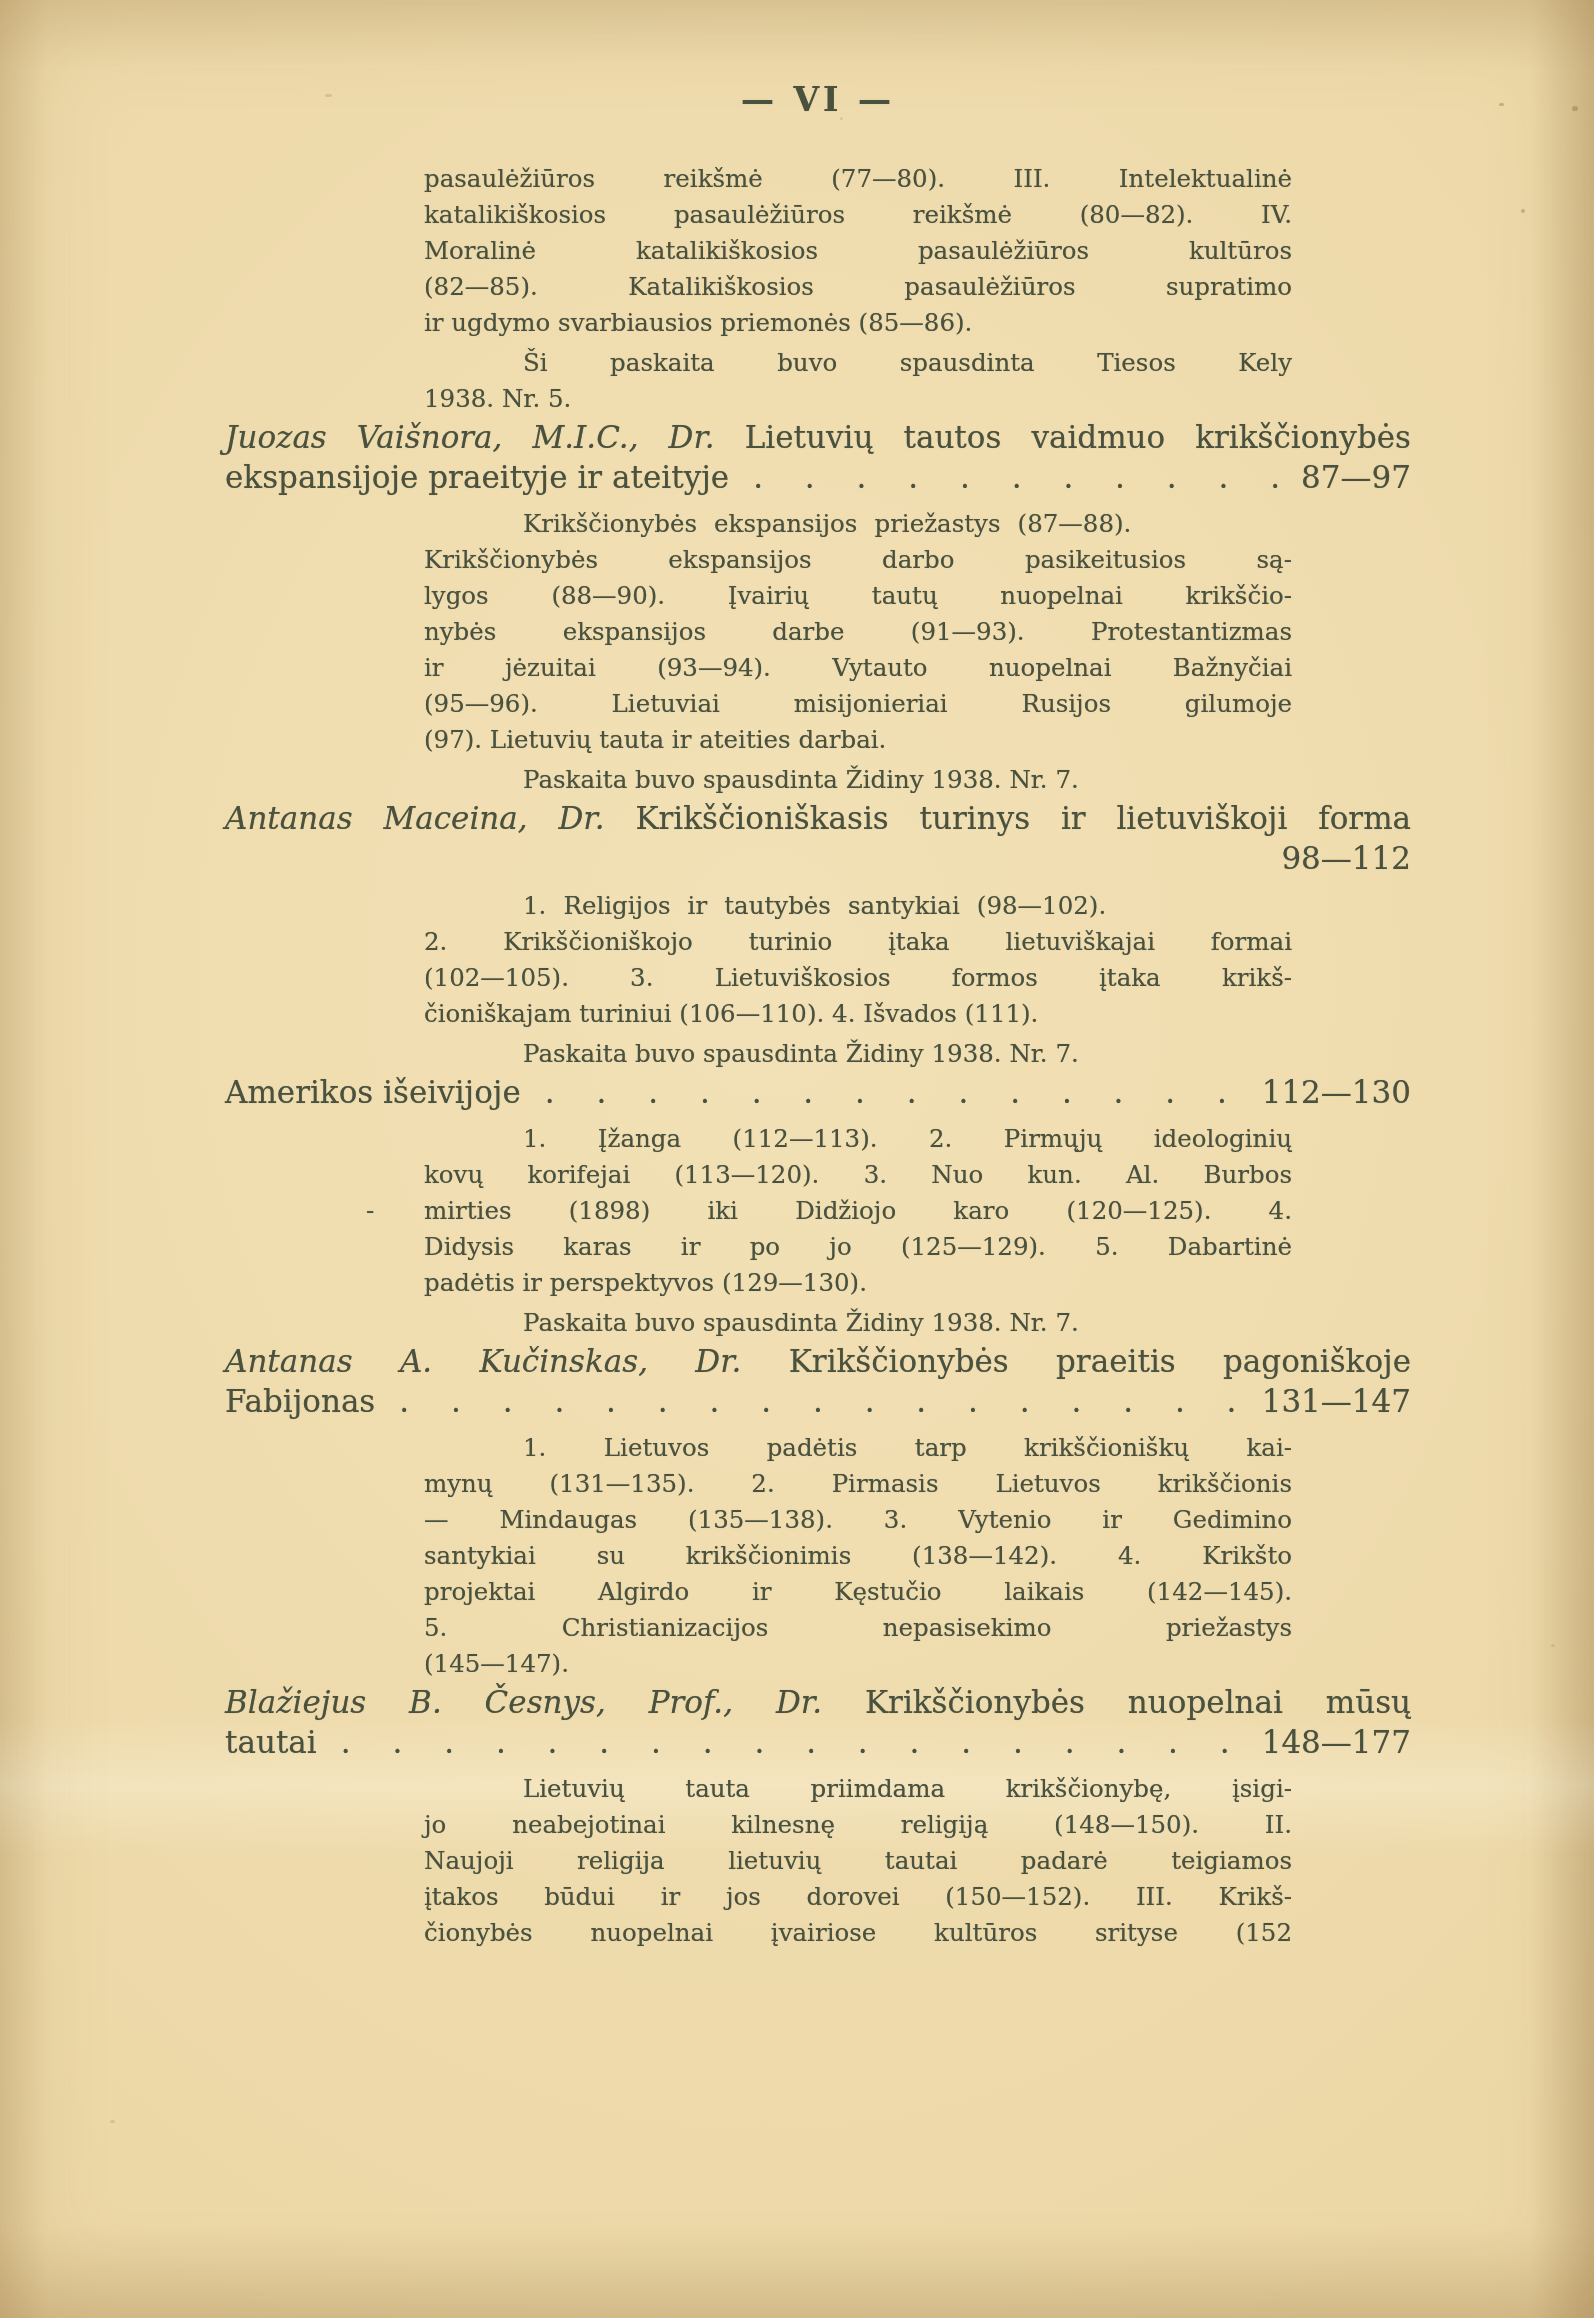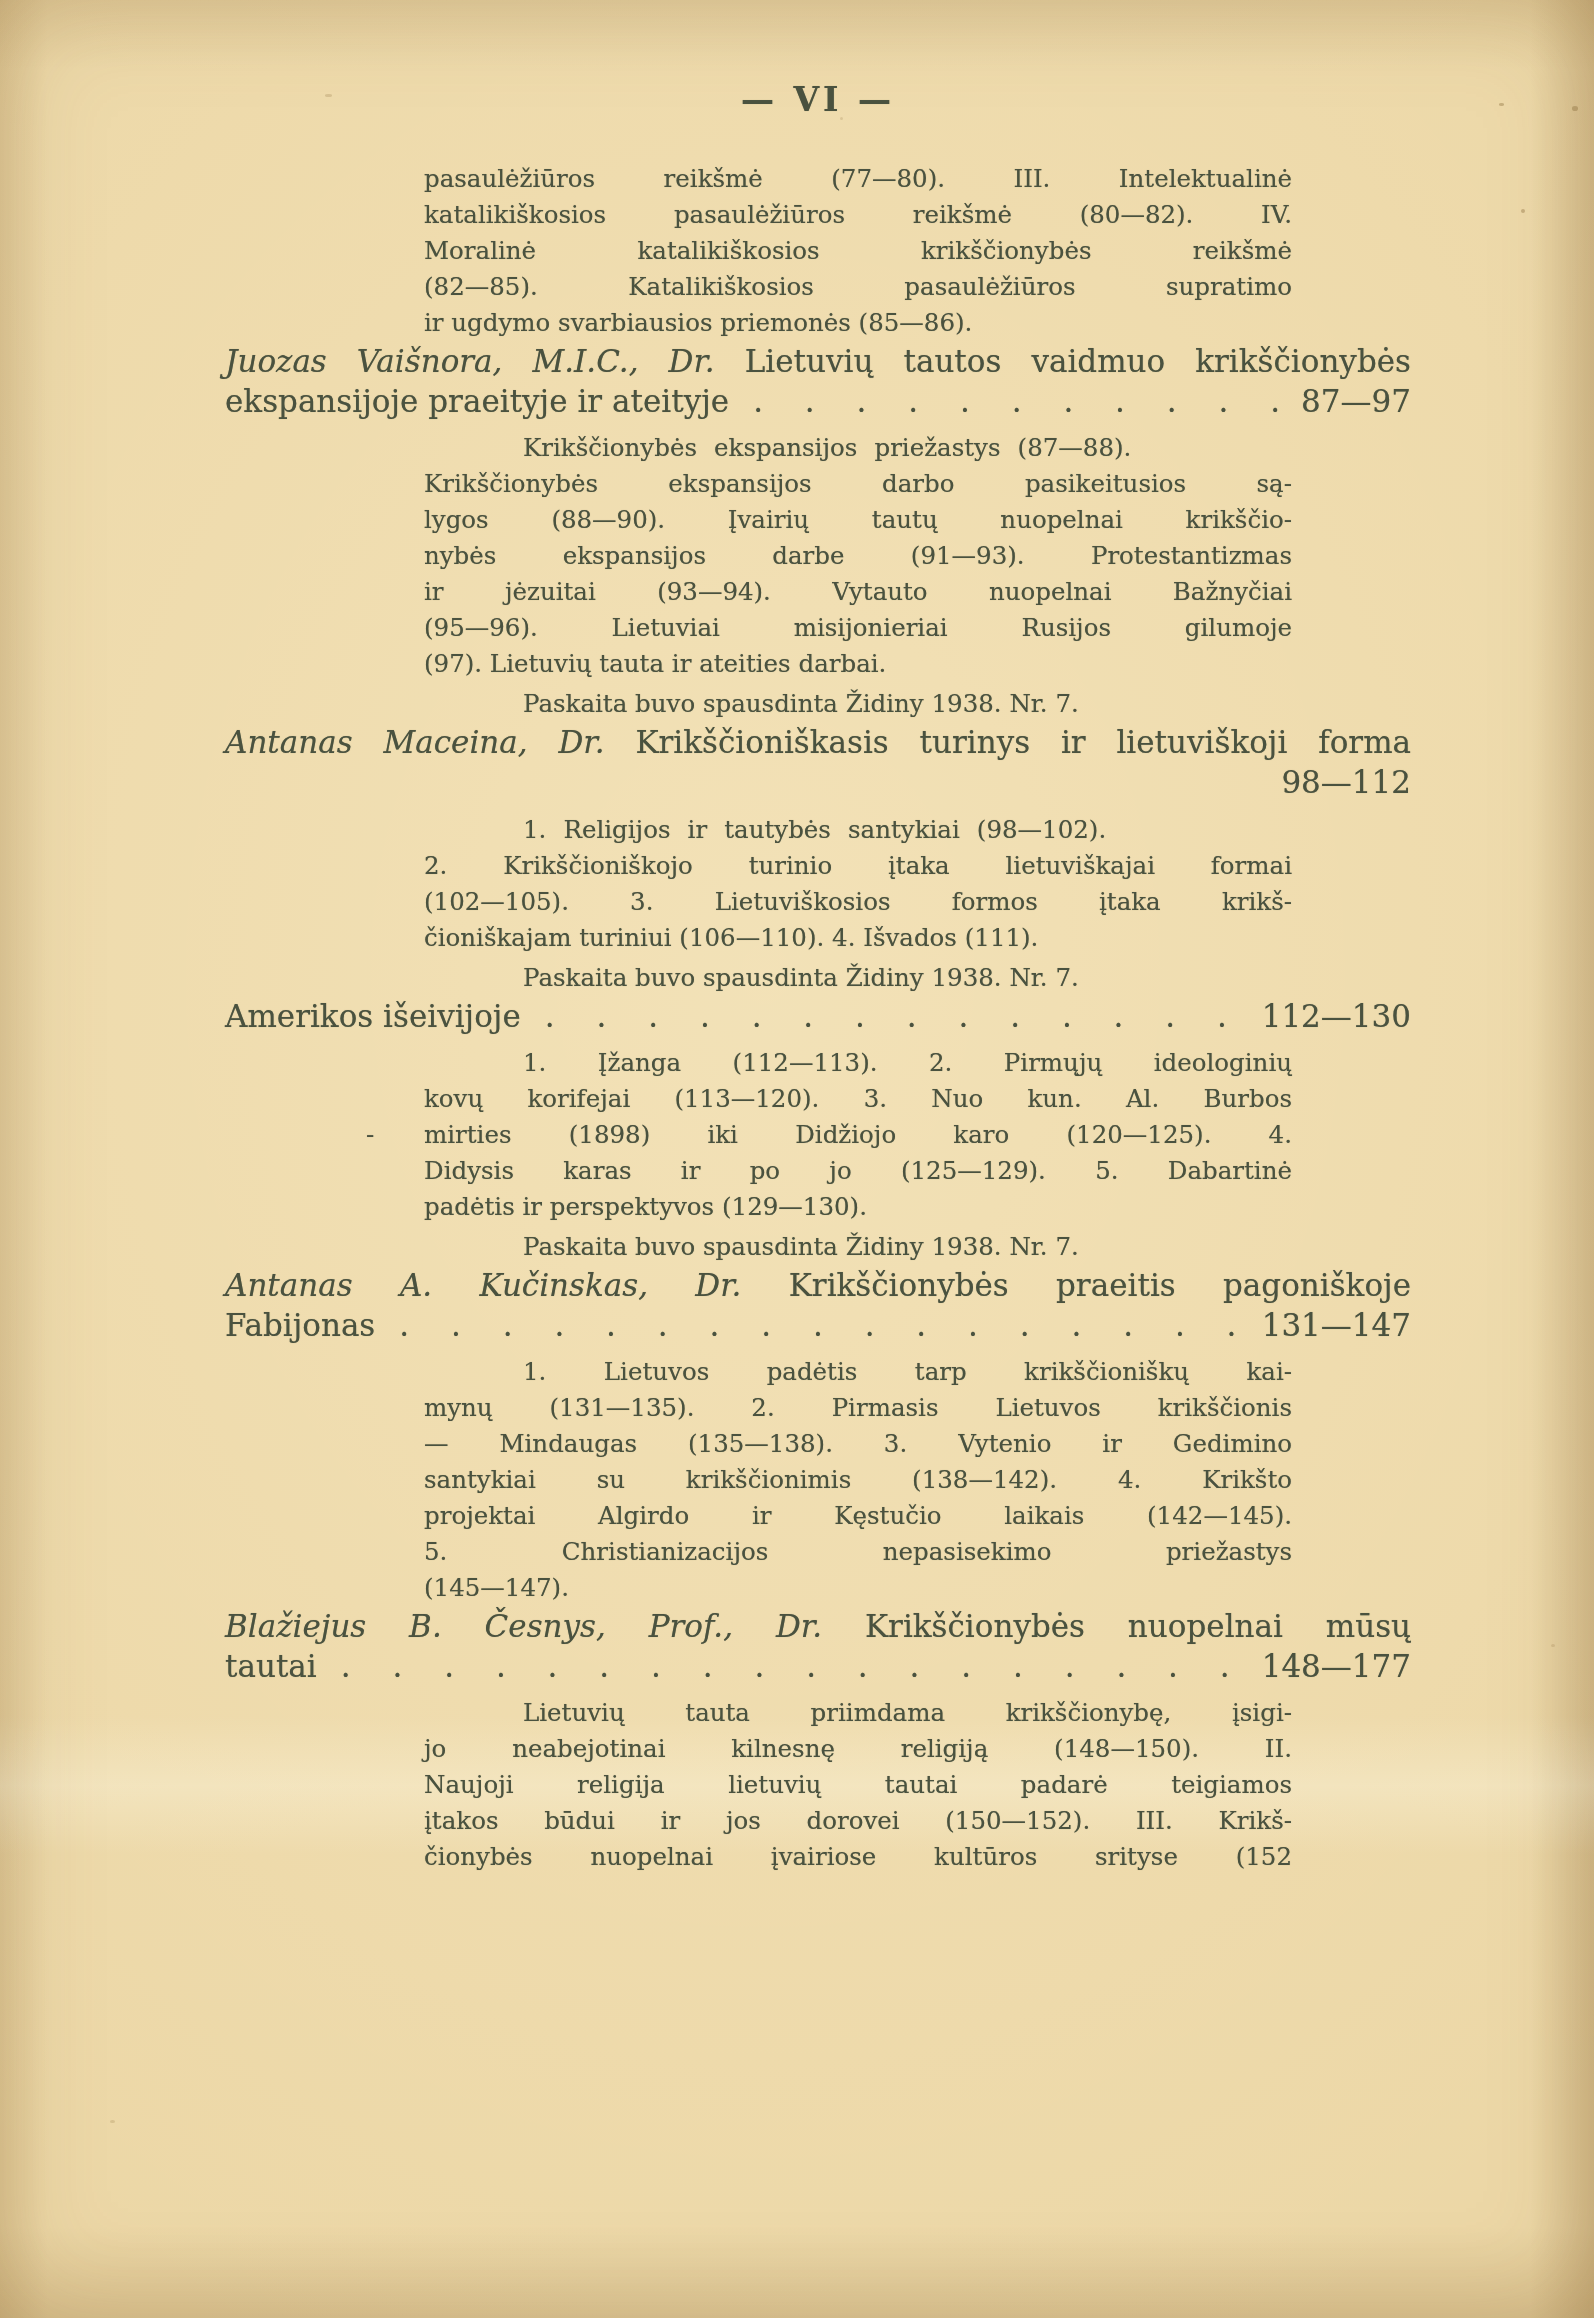--- a/index.html
+++ b/index.html
@@ -77,23 +77,27 @@
 <body>
 
 <div class="page">
   <div class="content">
 
     <div class="pageno">— VI —</div>
 
     <div class="detail">
       <div class="ln">pasaulėžiūros reikšmė (77—80). III. Intelektualinė</div>
       <div class="ln">katalikiškosios pasaulėžiūros reikšmė (80—82). IV.</div>
-      <div class="ln">Moralinė katalikiškosios krikščionybės reikšmė</div>
+      <div class="ln">Moralinė katalikiškosios pasaulėžiūros kultūros</div>
       <div class="ln">(82—85). Katalikiškosios pasaulėžiūros supratimo</div>
       <div class="ln last">ir ugdymo svarbiausios priemonės (85—86).</div>
+      <div class="note">
+        <div class="ln n1">Ši paskaita buvo spausdinta Tiesos Kely</div>
+        <div class="ln last">1938. Nr. 5.</div>
+      </div>
     </div>
 
     <div class="entry">
       <div class="h1"><span class="author">Juozas Vaišnora, M.I.C., Dr.</span> <span>Lietuvių tautos vaidmuo krikščionybės</span></div>
       <div class="h2">
         <span class="carry">ekspansijoje praeityje ir ateityje</span>
         <span class="leader">. . . . . . . . . . . . . . . . . . . . . . . .</span>
         <span class="pages">87—97</span>
       </div>
     </div>

